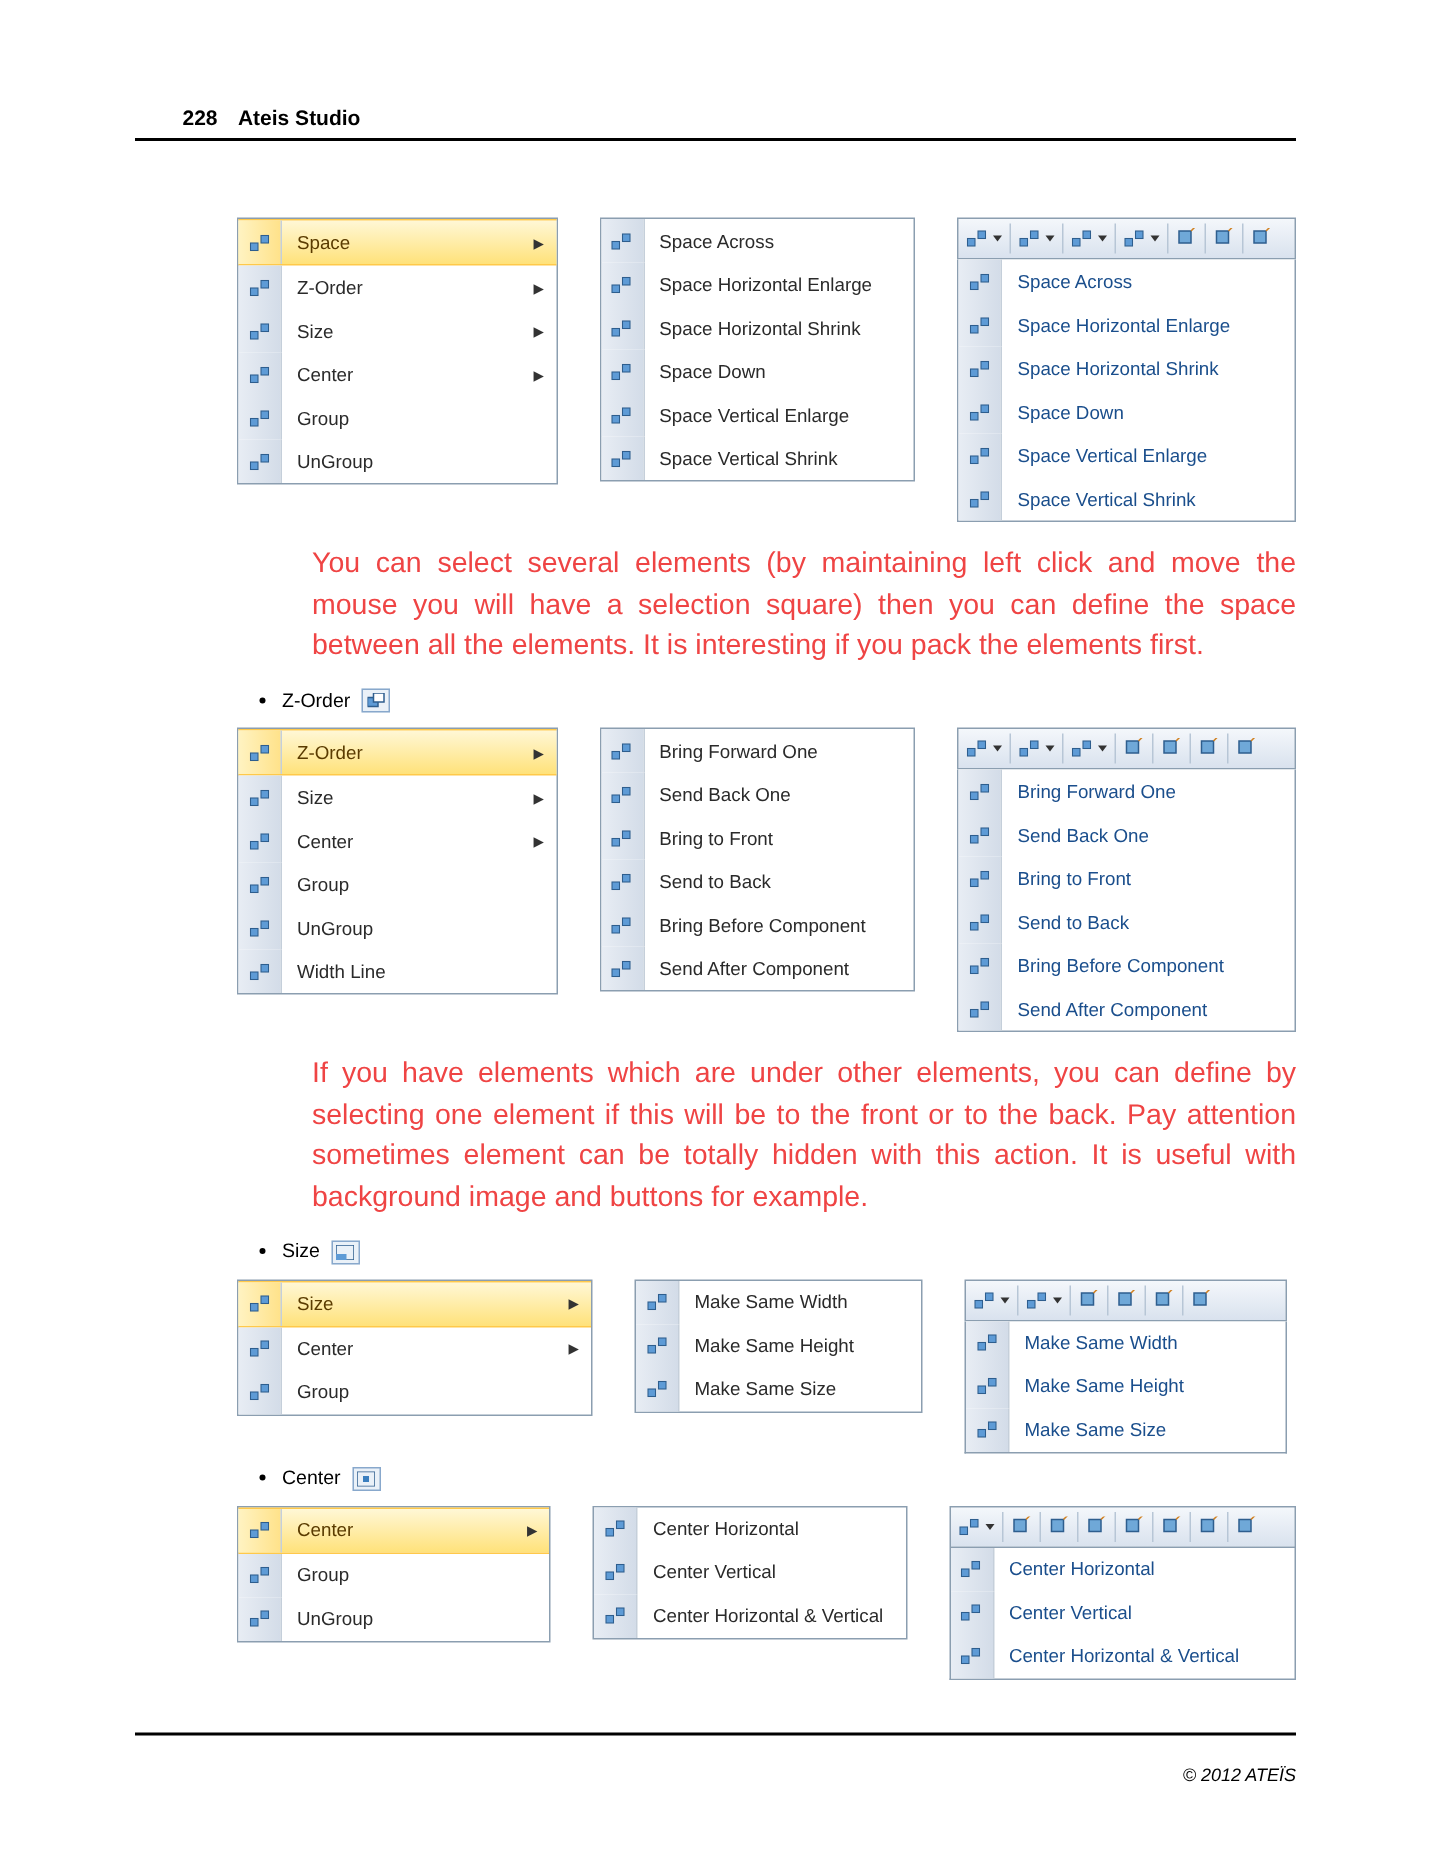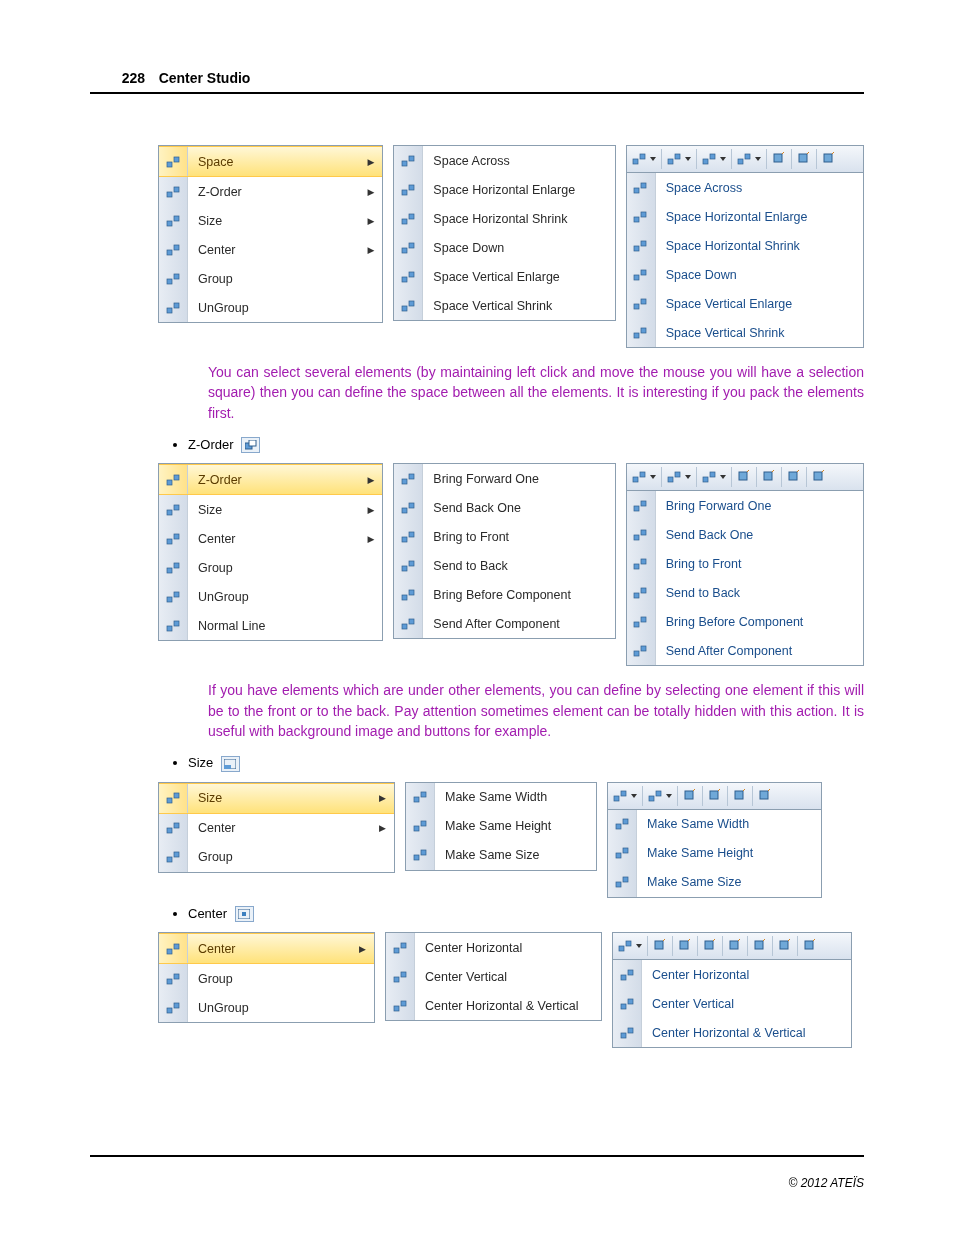--- a/index.html
+++ b/index.html
@@ -7,54 +7,54 @@
   .header { position:absolute; top:70px; left:90px; right:90px; }
   .hdr-line { border-top:2px solid #000; margin-top:6px; }
   .page-num { font-weight:bold; display:inline-block; width:55px; text-align:right; font-size:14px;}
   .title { font-weight:bold; font-size:14px; margin-left:10px;}
   .content { position:absolute; top:145px; left:158px; right:90px; }
   .footer { position:absolute; bottom:45px; left:90px; right:90px; }
   .ft-line { border-top:2px solid #000; }
   .copy { text-align:right; font-style:italic; font-size:12px; margin-top:19px; }
 
   
-  .row-set { display:flex; gap:10px; align-items:flex-start; }
+  .row-set { display:flex; gap:28px; align-items:flex-start; }
   .menu { border:1px solid #8B9EB0; background:#fff; display:inline-block; }
   .menu-row { display:flex; align-items:center; height:29px; font-size:12.5px; color:#2a2a2a; }
   .iconcol { width:28px; display:flex; align-items:center; justify-content:center;
              background:linear-gradient(to right,#E8EDF4 0%, #D3DCE8 100%); border-right:1px solid #C5CFDA; height:100%; }
   .label { padding:0 10px; flex:1; white-space:nowrap; }
   .arrow { padding:0 8px; font-size:9px; color:#333; }
   .menu-row.sel { background:linear-gradient(to bottom, #FFF7D6, #FFE27A); border-top:1px solid #FFC94A; border-bottom:1px solid #FFC94A; }
   .menu-row.sel .label { color:#5a3b00; }
   .menu-row.sel .iconcol { background:linear-gradient(to right,#FFF3C2,#FFE28A); }
 
   
   .toolbar { border:1px solid #8B9EB0; background:linear-gradient(to bottom,#F4F7FB,#D9E2EE); height:26px; display:flex; align-items:center; }
   .tbtn { width:24px; height:20px; display:flex; align-items:center; justify-content:center; border-right:1px solid #B7C6D6; }
   .tbtn:last-child { border-right:none; }
   .tdrop { width:34px; display:flex; align-items:center; justify-content:center; border-right:1px solid #B7C6D6; height:20px;}
   .tri { width:0; height:0; border-left:3px solid transparent; border-right:3px solid transparent; border-top:4px solid #333; margin-left:3px;}
 
   .panel { border:1px solid #8B9EB0; background:#fff; }
   .panel .menu-row .label { color:#1A4E8C; }
 
-  .para { font-size:14px; line-height:1.45; text-align:justify; margin:14px 0 14px 50px; color:#a21caf;}
+  .para { font-size:19px; line-height:1.45; text-align:justify; margin:14px 0 14px 50px; color:#ef4444;}
   ul.b { margin:8px 0 10px 30px; padding:0; }
   ul.b li { font-size:13px; margin-bottom:4px; }
   .inline-icon { display:inline-flex; vertical-align:middle; margin-left:4px; border:1px solid #88A8CC; background:#EAF1F8; width:17px; height:14px; align-items:center; justify-content:center;}
   svg { display:block; }
 </style>
 </head>
 <body>
 
 <div class="page">
   <div class="header">
     <span class="page-num">228</span>
-    <span class="title">Center Studio</span>
+    <span class="title">Ateis Studio</span>
     <div class="hdr-line"></div>
   </div>
 
   <div class="content">
 
     <div class="row-set">
       <div class="menu" style="width:225px" id="sp_a">
           <div class="menu-row sel">
             <div class="iconcol">
               <svg width="15" height="14">
@@ -340,21 +340,21 @@
             </div>
             <div class="label">UnGroup</div>
           </div>
           <div class="menu-row">
             <div class="iconcol">
               <svg width="15" height="14">
                 <rect x="1" y="7" width="5" height="5" fill="#5E9BD6" stroke="#2E5E8E" stroke-width="0.7"></rect>
                 <rect x="8" y="2" width="5" height="5" fill="#5E9BD6" stroke="#2E5E8E" stroke-width="0.7"></rect>
               </svg>
             </div>
-            <div class="label">Normal Line</div>
+            <div class="label">Width Line</div>
           </div>
         </div>
       <div class="menu" style="width:222px" id="zo_b">
           <div class="menu-row">
             <div class="iconcol">
               <svg width="15" height="14">
                 <rect x="1" y="7" width="5" height="5" fill="#5E9BD6" stroke="#2E5E8E" stroke-width="0.7"></rect>
                 <rect x="8" y="2" width="5" height="5" fill="#5E9BD6" stroke="#2E5E8E" stroke-width="0.7"></rect>
               </svg>
             </div>

